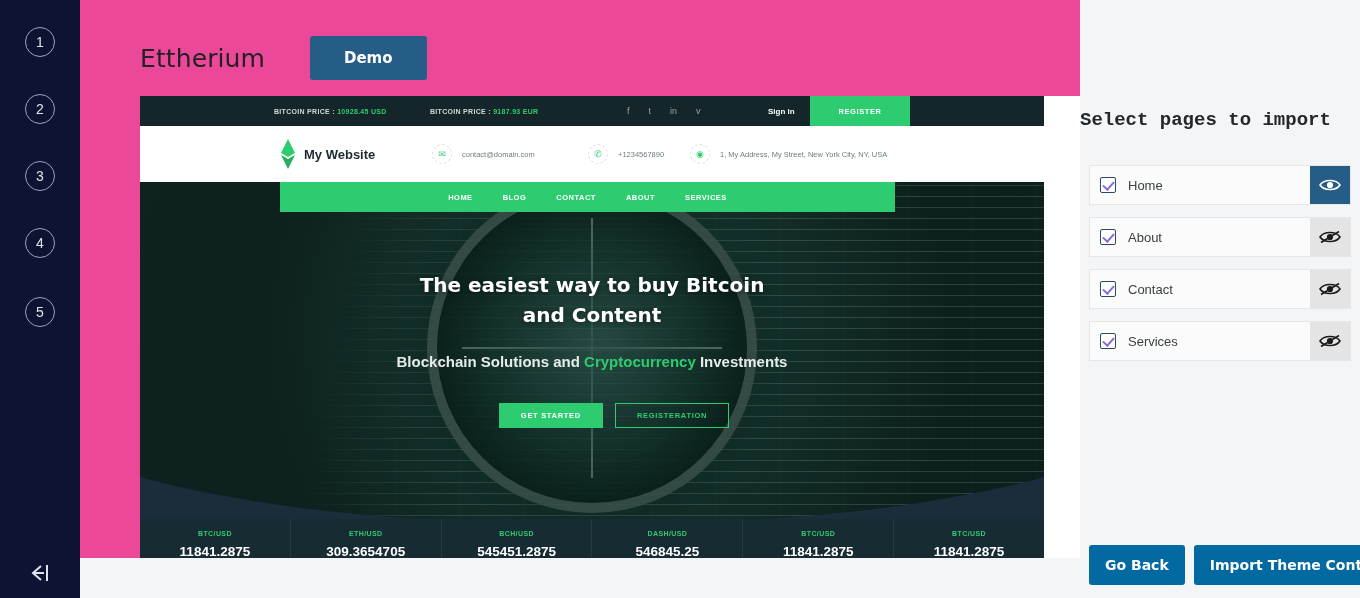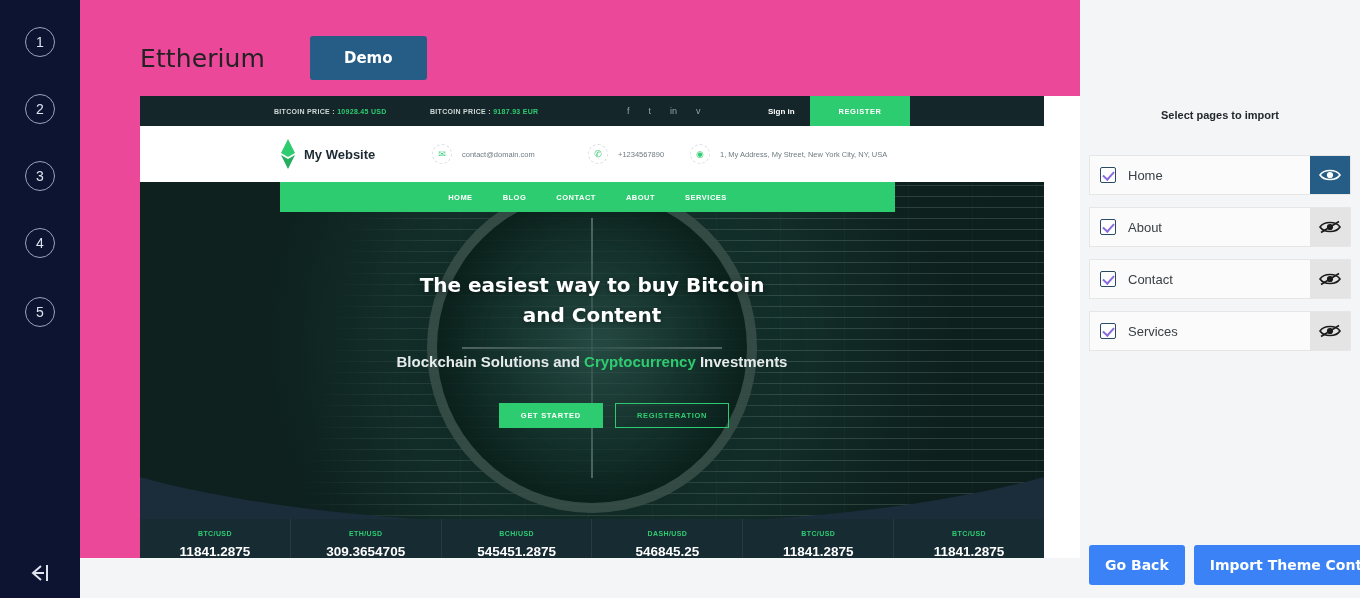--- a/index.html
+++ b/index.html
@@ -172,23 +172,23 @@
     position: absolute; right: 1px; top: 0; width: 13px; height: 86px;
     background: #c6c6c6; border-radius: 0;
   }
 
   
   .panel {
     position: absolute; right: 0; top: 0; width: 280px; height: 598px;
     background: #f4f5f6;
   }
   .panel-title {
-    text-align: center; font-size: 11px; font-weight: bold; color: #23282d;
+    text-align: left; font-size: 19px; font-weight: bold; color: #23282d;
     margin-top: 109px;
-    font-family: Liberation Sans, sans-serif;
+    font-family: Liberation Mono, monospace;
   }
   .page-list { margin-top: 34px; padding: 0 9px; }
   .page-row {
     display: flex; align-items: stretch; height: 40px;
     background: #fbfbfb; border: 1px solid #e6e6e6; margin-bottom: 12px;
   }
   .page-left { flex: 1; display: flex; align-items: center; gap: 12px; padding-left: 10px; }
   .cbx {
     width: 16px; height: 16px; border: 1px solid #2b4a63; background: #fff;
     border-radius: 2px; position: relative; flex: 0 0 16px;
@@ -222,21 +222,21 @@
   .notice-body {
     margin-top: 5px; font-size: 11.5px; line-height: 1.58; color: #4a4f55;
     font-style: italic; font-family: "DejaVu Sans", sans-serif;
   }
 
   .panel-actions {
     position: absolute; left: 9px; right: 9px; bottom: 13px;
     display: flex; gap: 9px;
   }
   .pbtn {
-    background: #3b82f6; color: #fff; border: none; border-radius: 3px;
+    background: #0369a1; color: #fff; border: none; border-radius: 3px;
     font-size: 14px; font-weight: bold; padding: 12px 16px; cursor: pointer;
     font-family: "DejaVu Sans", sans-serif; white-space: nowrap;
   }
 </style>
 </head>
 <body>
 
 <div class="app">
 
   <div class="rail">

